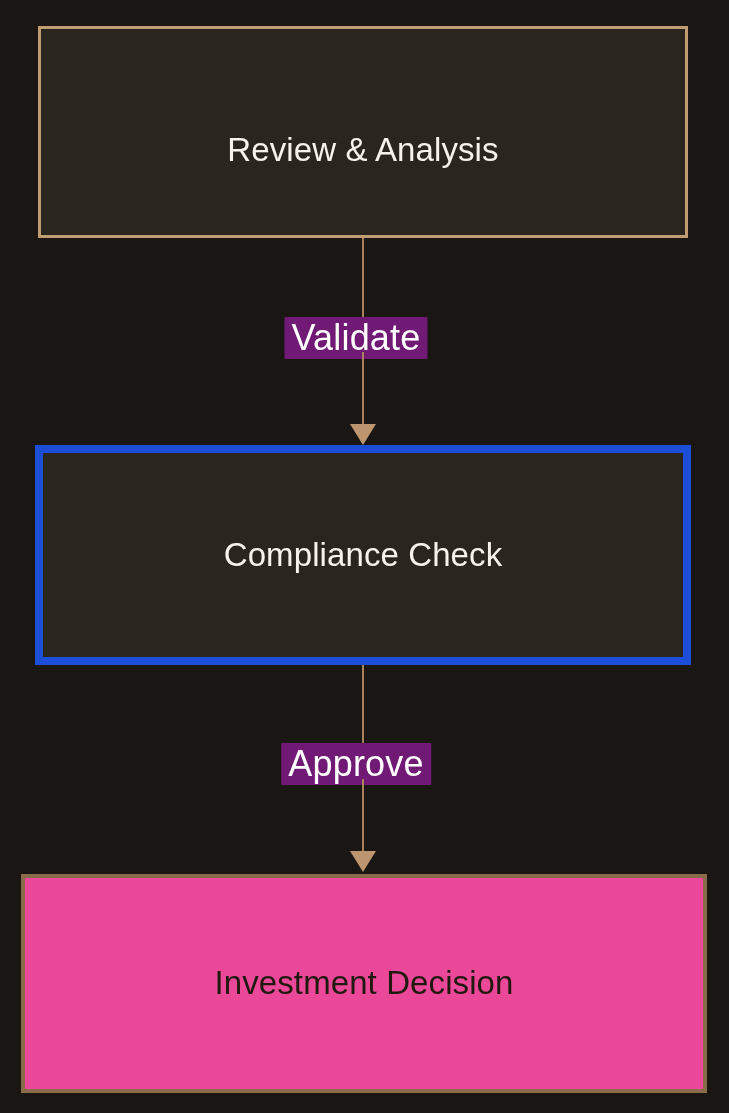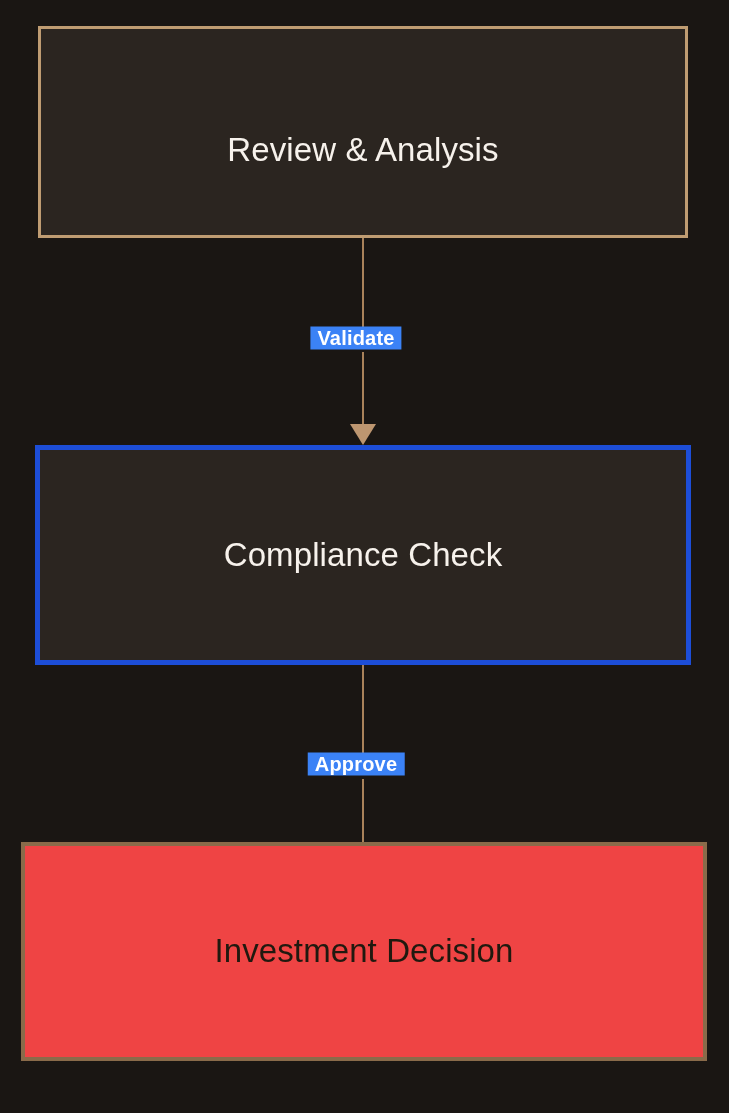--- a/index.html
+++ b/index.html
@@ -43,30 +43,30 @@
     border: 3px solid #bf9c72;
   }
   #node-review .node-label { color: #f7f2ec; margin-top: 36px; }
   
   #node-compliance {
     left: 35px;
     top: 445px;
     width: 656px;
     height: 220px;
     background: #2b2520;
-    border: 5px solid #1d4ed8;
+    border: 8px solid #1d4ed8;
   }
   #node-compliance .node-label { color: #f7f2ec; }
   
   #node-investment {
     left: 21px;
-    top: 842px;
+    top: 874px;
     width: 686px;
     height: 219px;
-    background: #ef4444;
+    background: #ec4899;
     border: 4px solid #8a6b4a;
   }
   #node-investment .node-label { color: #20190f; }
 
   
   .edge-line {
     position: absolute;
     width: 2px;
     background: #a9825a;
   }
@@ -74,26 +74,26 @@
     position: absolute;
     width: 0;
     height: 0;
     border-left: 13px solid transparent;
     border-right: 13px solid transparent;
     border-top: 21px solid #bd9670;
   }
   .edge-label {
     position: absolute;
     color: #ffffff;
-    font-size: 20px;
-    font-weight: 700;
+    font-size: 36px;
+    font-weight: 400;
     letter-spacing: 0.2px;
     white-space: nowrap;
     transform: translate(-50%, -50%);
-    background: #3b82f6;
+    background: #701a75;
     padding: 0 7px;
   }
 
   #edge1-line-a { left: 362px; top: 238px; height: 90px; }
   #edge1-line-b { left: 362px; top: 352px; height: 72px; }
   #edge1-arrow  { left: 350px; top: 424px; }
   #edge1-label  { left: 356px; top: 338px; }
 
   #edge2-line-a { left: 362px; top: 665px; height: 88px; }
   #edge2-line-b { left: 362px; top: 779px; height: 72px; }

